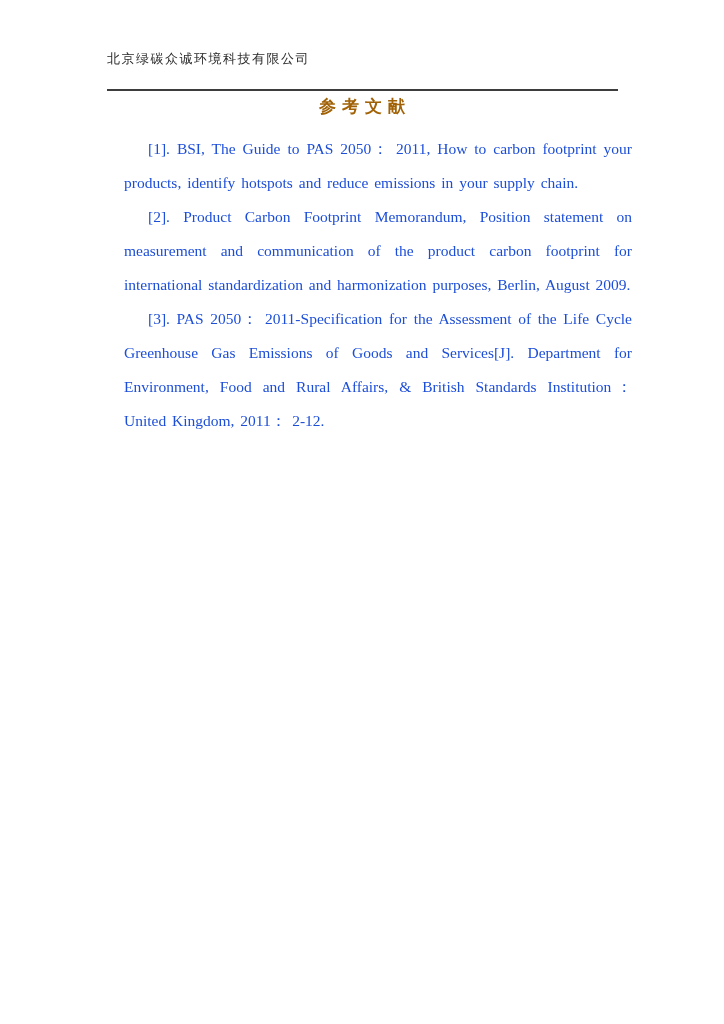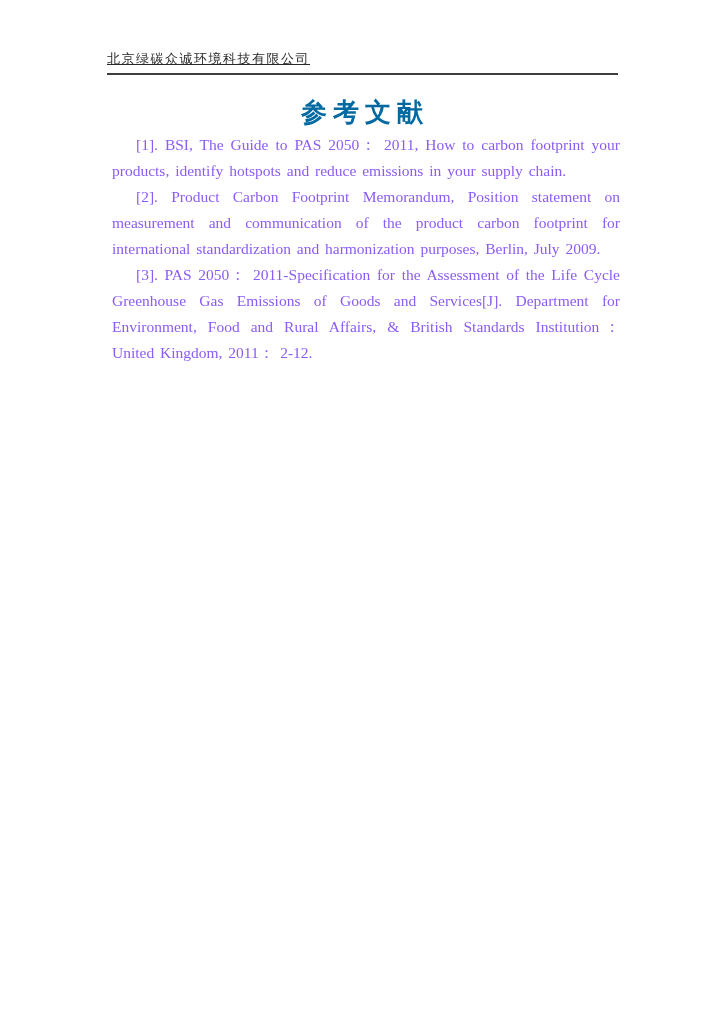--- a/index.html
+++ b/index.html
@@ -11,40 +11,39 @@
     color: #1f1f1f;
   }
   .page {
     position: absolute; inset: 0;
     background: #ffffff;
   }
   .header {
     position: absolute;
     left: 107px; top: 50px; width: 511px;
     display: flex; justify-content: space-between; align-items: baseline;
-    padding-bottom: 5px;
+    padding-bottom: 21px;
     border-bottom: 2px solid #3d3d3d;
     font-size: 13px; color: #2b2b2b;
     white-space: nowrap;
-    text-decoration: underline;
   }
   .header .company { letter-spacing: 1.5px; }
   .header .docnum-label { letter-spacing: 0.5px; }
   .title {
     position: absolute; left: 0; top: 95px; width: 100%;
     text-align: center;
-    font-size: 26px; font-weight: bold;
+    font-size: 17px; font-weight: bold;
     letter-spacing: 6px; text-indent: 6px;
-    color: #0369a1;
+    color: #a16207;
   }
   .body {
-    position: absolute; left: 112px; top: 132px; width: 508px;
-    font-size: 15.5px; line-height: 26px;
+    position: absolute; left: 124px; top: 132px; width: 508px;
+    font-size: 15.5px; line-height: 34px;
     text-align: justify; text-justify: inter-word;
-    color: #8b5cf6;
+    color: #1d4ed8;
   }
   .ref {
     text-indent: 24px;
     word-spacing: 2px;
   }
   .pageno {
     position: absolute; left: 0; top: 939px; width: 100%;
     text-align: center;
     font-size: 12.5px; color: #2b2b2b;
   }
@@ -55,18 +54,18 @@
 <div class="page">
 
   <div class="header">
     <span class="company">北京绿碳众诚环境科技有限公司</span>
   </div>
 
   <h1 class="title">参考文献</h1>
 
   <div class="body">
     <p class="ref">[1]. BSI, The Guide to PAS 2050： 2011, How to carbon footprint your products, identify hotspots and reduce emissions in your supply chain.</p>
-    <p class="ref">[2]. Product Carbon Footprint Memorandum, Position statement on measurement and communication of the product carbon footprint for international standardization and harmonization purposes, Berlin, July 2009.</p>
+    <p class="ref">[2]. Product Carbon Footprint Memorandum, Position statement on measurement and communication of the product carbon footprint for international standardization and harmonization purposes, Berlin, August 2009.</p>
     <p class="ref">[3]. PAS 2050： 2011-Specification for the Assessment of the Life Cycle Greenhouse Gas Emissions of Goods and Services[J]. Department for Environment, Food and Rural Affairs, &amp; British Standards Institution： United Kingdom, 2011： 2-12.</p>
   </div>
 
 
 </div>
 
 </body></html>

